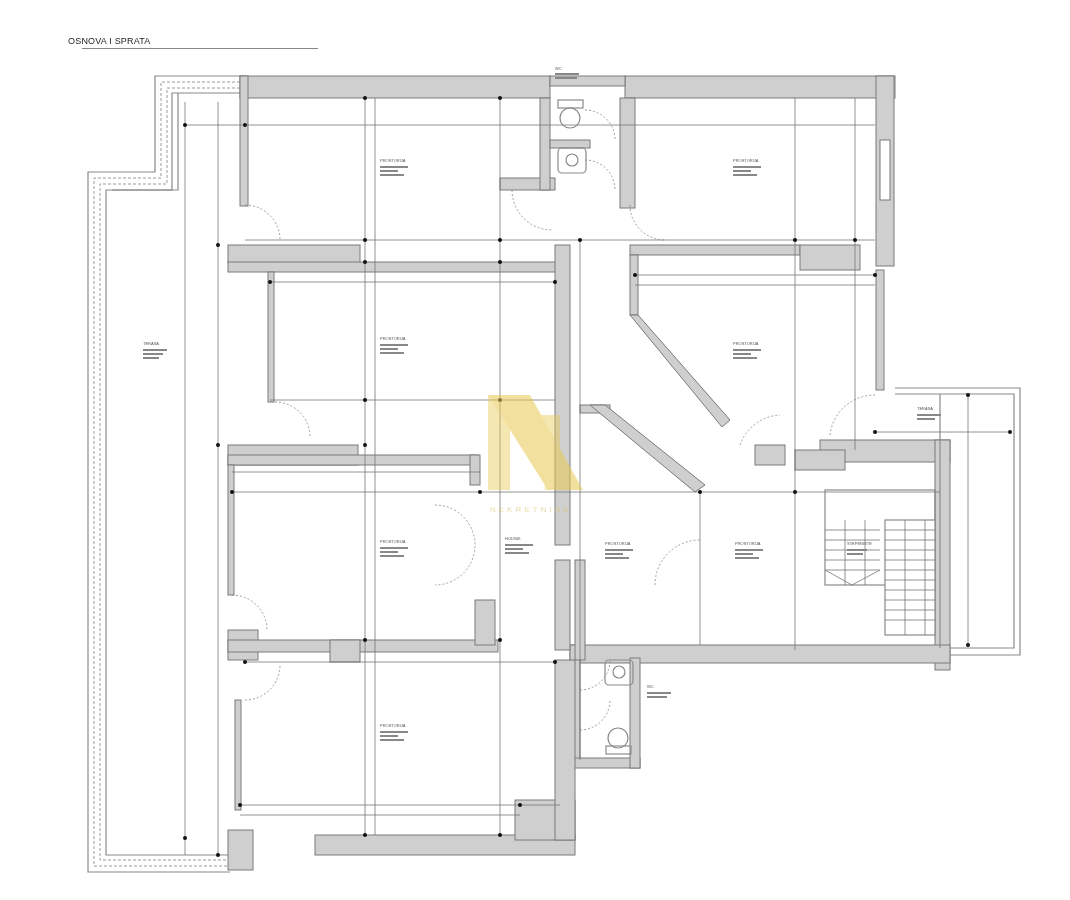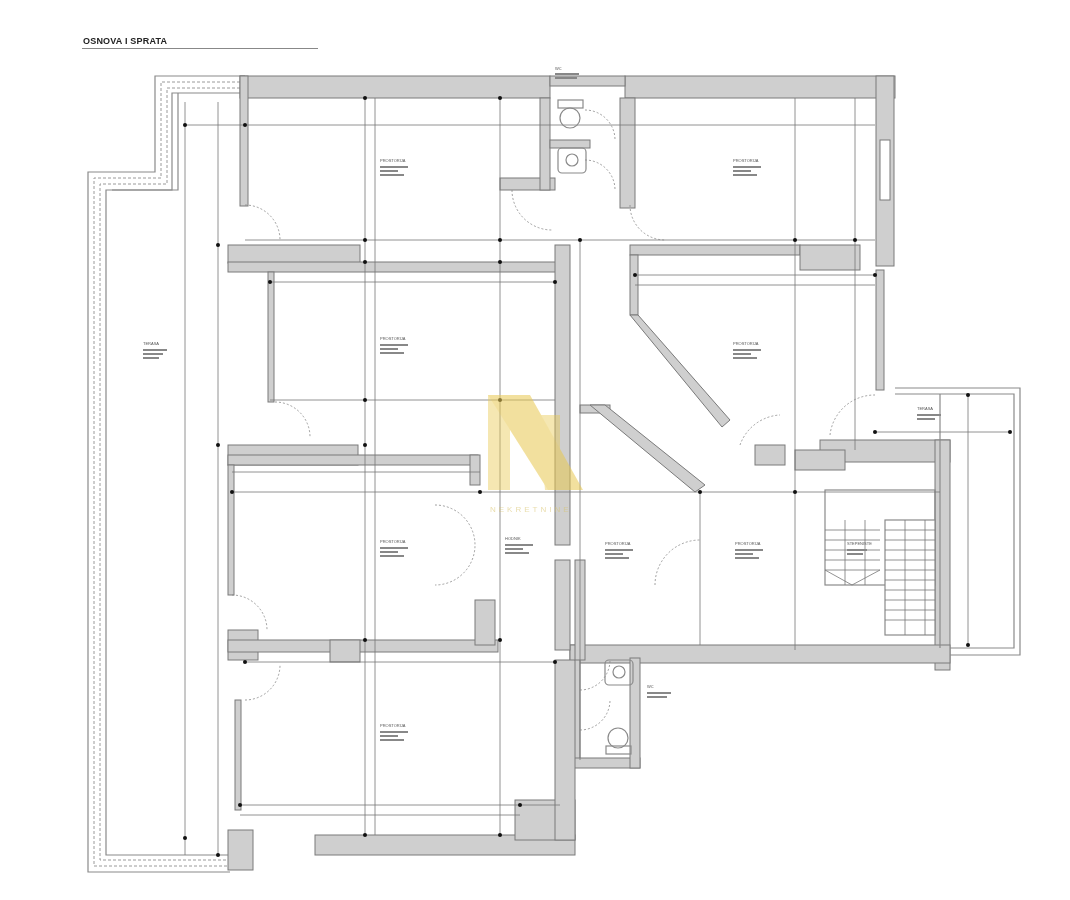--- a/index.html
+++ b/index.html
@@ -1,17 +1,17 @@
 <!DOCTYPE html>
 <html><head>
 <meta charset="utf-8">
 <style>
   html, body { margin:0; padding:0; background:#ffffff; }
   body { width:1070px; height:900px; position:relative; overflow:hidden; font-family:"Liberation Sans", sans-serif; }
-  .title { position:absolute; left:83px; top:36px; font-size:9px; font-weight:bold; color:#222; letter-spacing:0.2px;text-align:right; }
+  .title { position:absolute; left:68px; top:36px; font-size:9px; font-weight:normal; color:#222; letter-spacing:0.2px;text-align:right; }
   .title-rule { position:absolute; left:82px; top:48px; width:236px; height:1px; background:#888; }
   svg { position:absolute; left:0; top:0; }
   .wall { fill:#cfcfcf; stroke:#7a7a7a; stroke-width:1; }
   .thin { fill:none; stroke:#8a8a8a; stroke-width:1.2; }
   .dim { stroke:#777; stroke-width:0.8; fill:none; }
   .dash { fill:none; stroke:#9a9a9a; stroke-width:1; stroke-dasharray:3 2; }
   .door { fill:none; stroke:#888; stroke-width:0.8; stroke-dasharray:2 2; }
   .tick { fill:#111; }
   .lbl { font-size:4px; fill:#555; }
   .wm { font-size:8px; fill:#d8c26a; letter-spacing:3px; font-family:"Liberation Sans", sans-serif; }

